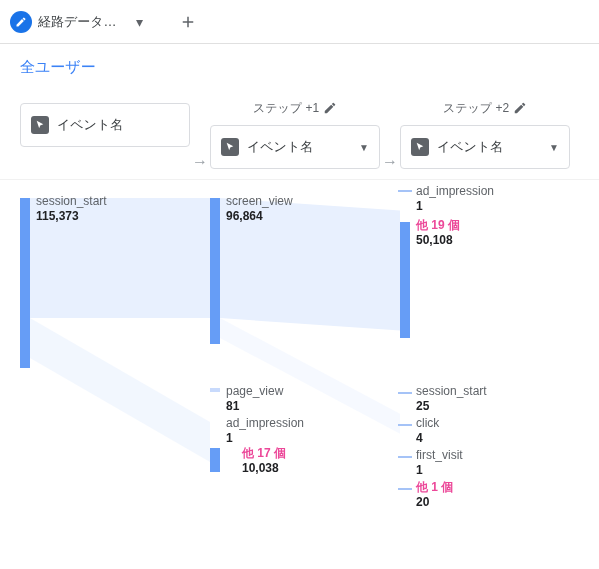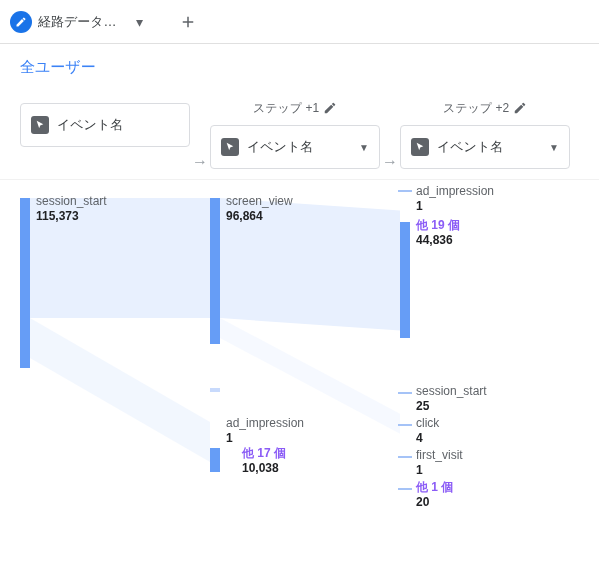--- a/index.html
+++ b/index.html
@@ -36,21 +36,21 @@
     .canvas { position: relative; height: 380px; margin: 8px 20px 0 20px; }
     
     .bar { position: absolute; background: #669df6; width: 10px; }
     .bar.light { background: #c8dafc; }
     
     .flow { position: absolute; background: #e8f0fe; }
     
     .node { position: absolute; font-size: 12px; line-height: 15px; }
     .node .name { color: #5f6368; }
     .node .value { color: #202124; font-weight: 700; }
-    .node .more { color: #8b5cf6; font-weight: 700; cursor: pointer; }
+    .node .more { color: #ec4899; font-weight: 700; cursor: pointer; }
     
     .tick { position: absolute; width: 14px; height: 2px; background: #a5c3f7; }
 
     .canvas-wrap { border-top: 1px solid #f1f1f1; margin-top: 10px; }
 
   </style>
 </head>
 <body>
 
 <div class="tab-bar">
@@ -145,20 +145,24 @@
     <div class="value">115,373</div>
   </div>
 
   <div class="bar" style="left:190px; top:10px; height:146px;"></div>
   <div class="node" style="left:206px; top:6px;">
     <div class="name">screen_view</div>
     <div class="value">96,864</div>
   </div>
 
   <div class="bar light" style="left:190px; top:200px; height:4px;"></div>
+  <div class="node" style="left:206px; top:196px;">
+    <div class="name">page_view</div>
+    <div class="value">81</div>
+  </div>
 
   <div class="node" style="left:206px; top:228px;">
     <div class="name">ad_impression</div>
     <div class="value">1</div>
   </div>
 
   <div class="bar" style="left:190px; top:260px; height:24px;"></div>
   <div class="node" style="left:222px; top:258px;">
     <div class="more">他 17 個</div>
     <div class="value">10,038</div>
@@ -166,21 +170,21 @@
 
   <div class="tick" style="left:378px; top:2px;"></div>
   <div class="node" style="left:396px; top:-4px;">
     <div class="name">ad_impression</div>
     <div class="value">1</div>
   </div>
 
   <div class="bar" style="left:380px; top:34px; height:116px;"></div>
   <div class="node" style="left:396px; top:30px;">
     <div class="more">他 19 個</div>
-    <div class="value">44,836</div>
+    <div class="value">50,108</div>
   </div>
 
   <div class="tick" style="left:378px; top:204px;"></div>
   <div class="node" style="left:396px; top:196px;">
     <div class="name">session_start</div>
     <div class="value">25</div>
   </div>
 
   <div class="tick" style="left:378px; top:236px;"></div>
   <div class="node" style="left:396px; top:228px;">

